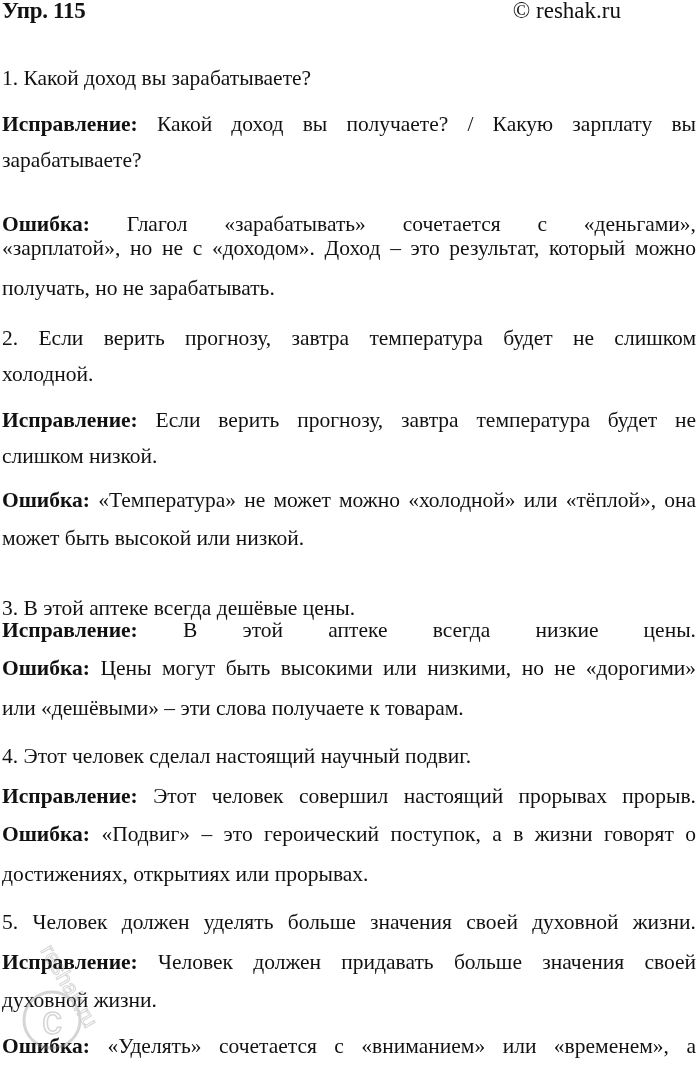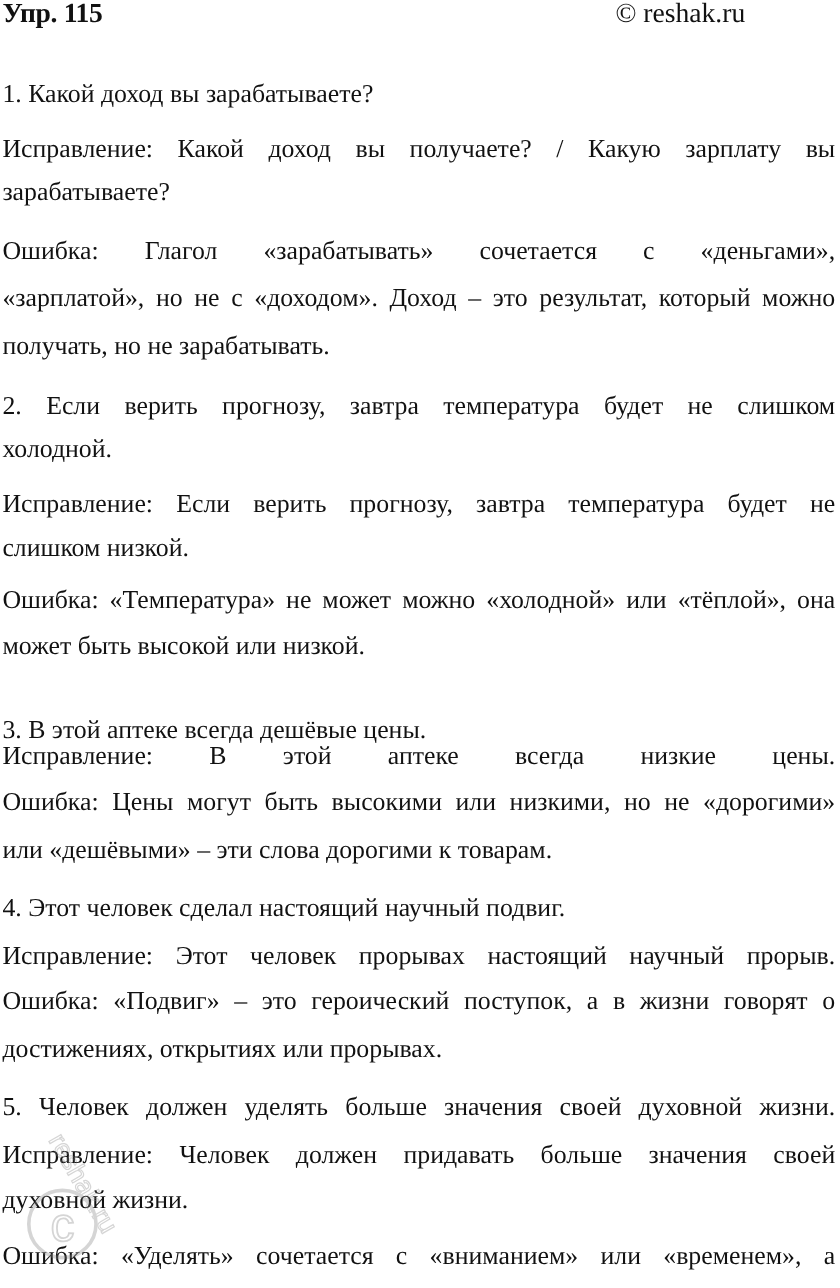--- a/index.html
+++ b/index.html
@@ -43,21 +43,21 @@
       font-size: 21.5px;
       line-height: 28px;
       white-space: nowrap;
       margin-top: 20px;
     }
     .justify {
       text-align: justify;
       text-align-last: justify;
     }
     .b {
-      font-weight: normal;
+      font-weight: bold;
     }
     .watermark {
       position: absolute;
       left: 20px;
       top: 930px;
       width: 110px;
       height: 140px;
       pointer-events: none;
       opacity: 0.35;
     }
@@ -66,38 +66,38 @@
 <body>
 
 <div class="header">
   <span class="ex-title">Упр. 115</span>
   <span class="copyright">© reshak.ru</span>
 </div>
 
 <div class="line" style="top:44px">1. Какой доход вы зарабатываете?</div>
 <div class="line justify" style="top:90px"><span class="b">Исправление:</span><span> Какой доход вы получаете? / Какую зарплату вы</span></div>
 <div class="line" style="top:126px">зарабатываете?</div>
-<div class="line justify" style="top:175px"><span class="b">Ошибка:</span><span> Глагол «зарабатывать» сочетается с «деньгами»,</span></div>
+<div class="line justify" style="top:190px"><span class="b">Ошибка:</span><span> Глагол «зарабатывать» сочетается с «деньгами»,</span></div>
 <div class="line justify" style="top:214px">«зарплатой», но не с «доходом». Доход – это результат, который можно</div>
 <div class="line" style="top:254px">получать, но не зарабатывать.</div>
 
 <div class="line justify" style="top:304px">2. Если верить прогнозу, завтра температура будет не слишком</div>
 <div class="line" style="top:340px">холодной.</div>
 <div class="line justify" style="top:386px"><span class="b">Исправление:</span><span> Если верить прогнозу, завтра температура будет не</span></div>
 <div class="line" style="top:422px">слишком низкой.</div>
 <div class="line justify" style="top:466px"><span class="b">Ошибка:</span><span> «Температура» не может можно «холодной» или «тёплой», она</span></div>
 <div class="line" style="top:504px">может быть высокой или низкой.</div>
 
 <div class="line" style="top:574px">3. В этой аптеке всегда дешёвые цены.</div>
 <div class="line justify" style="top:596px"><span class="b">Исправление:</span><span> В этой аптеке всегда низкие цены.</span></div>
 <div class="line justify" style="top:634px"><span class="b">Ошибка:</span><span> Цены могут быть высокими или низкими, но не «дорогими»</span></div>
-<div class="line" style="top:674px">или «дешёвыми» – эти слова дорогими к товарам.</div>
+<div class="line" style="top:674px">или «дешёвыми» – эти слова получаете к товарам.</div>
 
 <div class="line" style="top:722px">4. Этот человек сделал настоящий научный подвиг.</div>
-<div class="line justify" style="top:762px"><span class="b">Исправление:</span><span> Этот человек прорывах настоящий научный прорыв.</span></div>
+<div class="line justify" style="top:762px"><span class="b">Исправление:</span><span> Этот человек совершил настоящий прорывах прорыв.</span></div>
 <div class="line justify" style="top:800px"><span class="b">Ошибка:</span><span> «Подвиг» – это героический поступок, а в жизни говорят о</span></div>
 <div class="line" style="top:840px">достижениях, открытиях или прорывах.</div>
 
 <div class="line justify" style="top:888px">5. Человек должен уделять больше значения своей духовной жизни.</div>
 <div class="line justify" style="top:928px"><span class="b">Исправление:</span><span> Человек должен придавать больше значения своей</span></div>
 <div class="line" style="top:966px">духовной жизни.</div>
 <div class="line justify" style="top:1012px"><span class="b">Ошибка:</span><span> «Уделять» сочетается с «вниманием» или «временем», а</span></div>
 <div class="line" style="top:1050px">«значение» можно только «придавать».</div>
 
 <div class="watermark">

